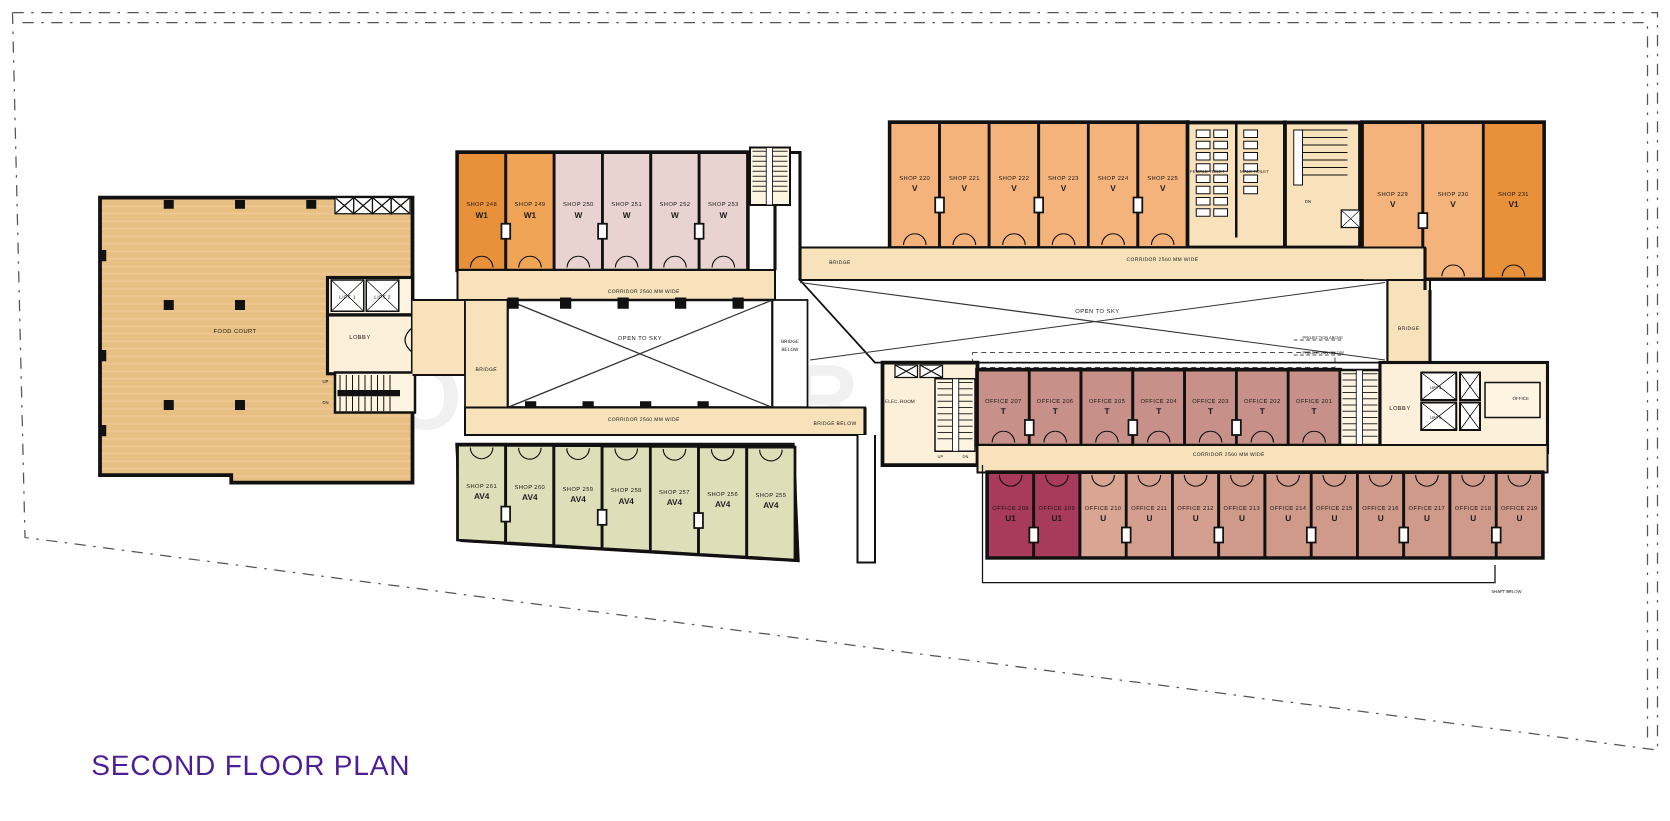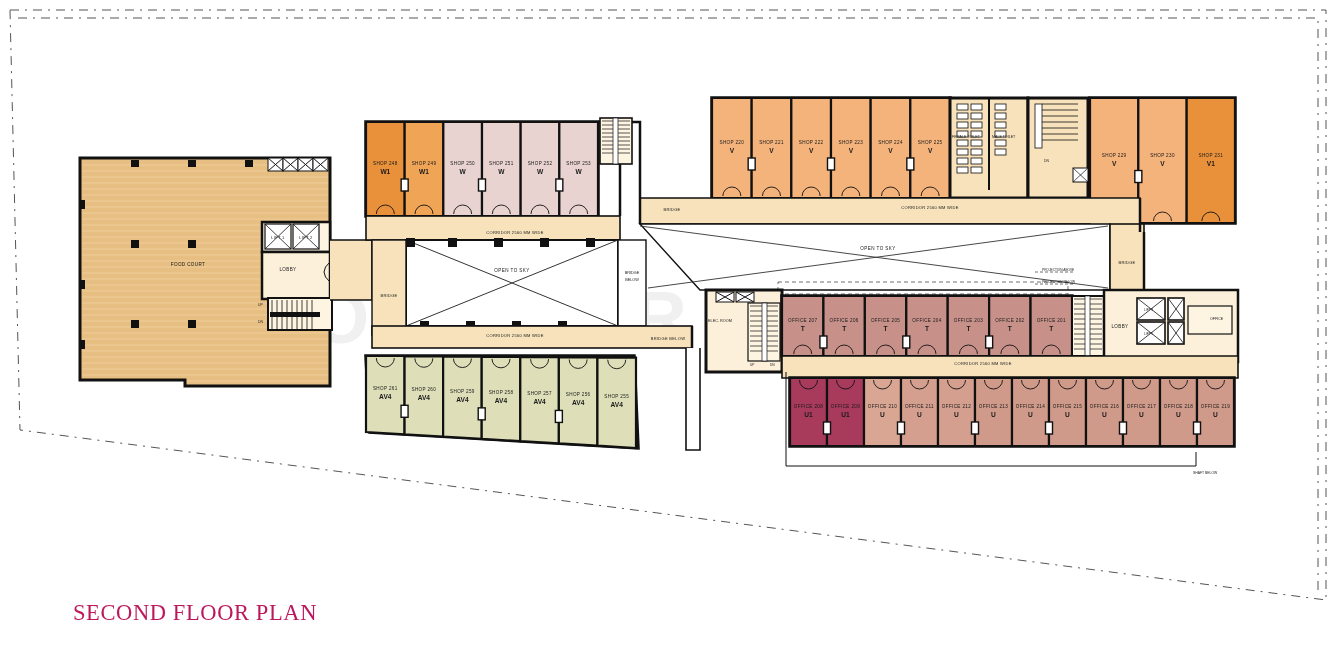--- a/index.html
+++ b/index.html
@@ -18,22 +18,22 @@
   svg.plan { position: absolute; top:0; left:0; width:1336px; height:657px; }
 
   .txt { font-family: "Liberation Sans", sans-serif; fill:#1a1a1a; }
   .lbl-room { font-size: 4.6px; letter-spacing: .35px; text-anchor: middle; }
   .lbl-code { font-size: 6.6px; font-weight: bold; text-anchor: middle; }
   .lbl-tiny { font-size: 4.0px; letter-spacing: .3px; text-anchor: middle; }
   .lbl-small { font-size: 4.6px; letter-spacing: .4px; text-anchor: middle; }
 
   #title {
     position:absolute; left:73px; top:600px;
-    font-size:22.5px; letter-spacing:.6px; color:#be185d;
-    font-family:Liberation Serif, serif; white-space:nowrap;
+    font-size:22.5px; letter-spacing:.6px; color:#4c1d95;
+    font-family:Liberation Sans, sans-serif; white-space:nowrap;
   }
   .wm {
     position:absolute; left:195px; top:275px;
     font-size:74px; letter-spacing:7px; font-weight:bold;
     color:rgba(140,140,140,0.13);
     font-family:"Liberation Sans", sans-serif;
     pointer-events:none; user-select:none;
   }
 </style>
 </head>

